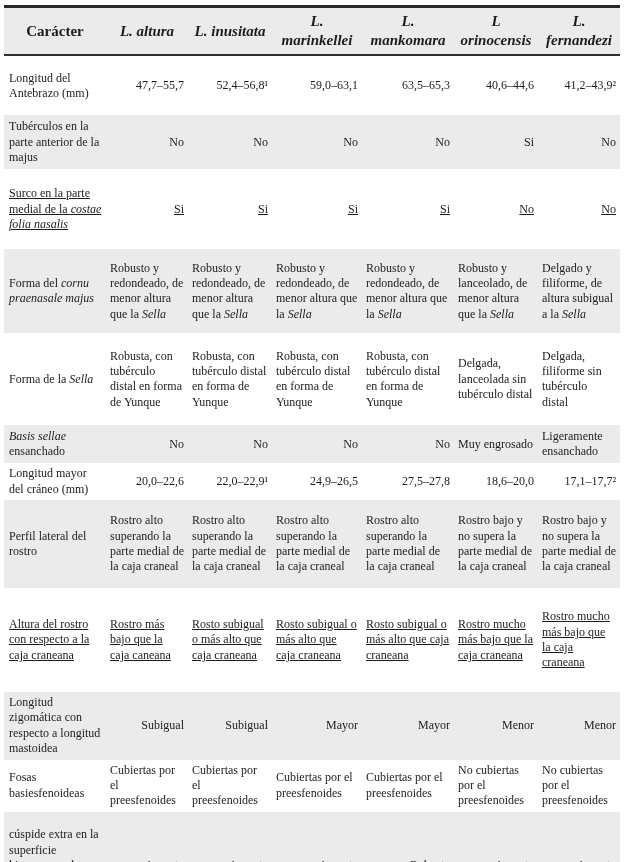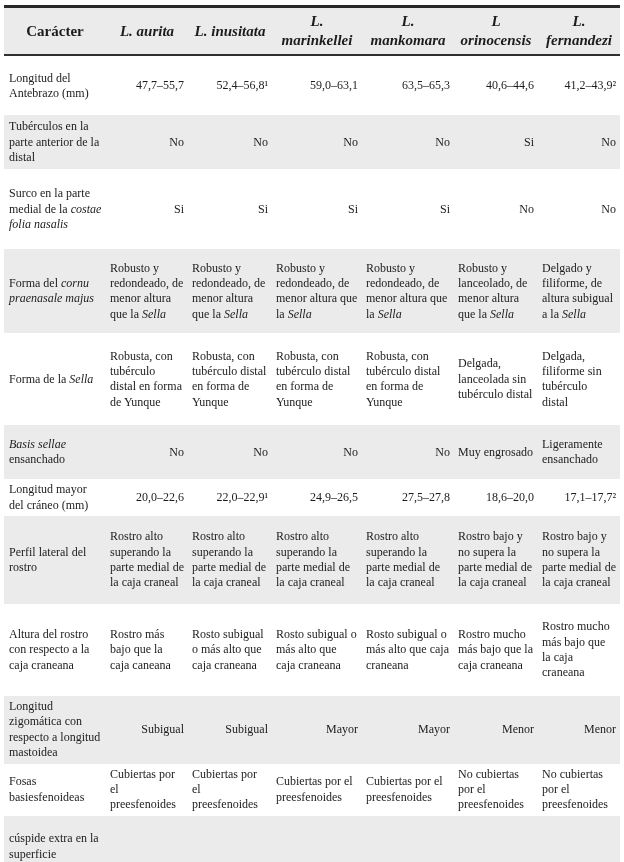--- a/index.html
+++ b/index.html
@@ -58,48 +58,48 @@
       <col style="width:82px">
       <col style="width:84px">
       <col style="width:90px">
       <col style="width:92px">
       <col style="width:84px">
       <col style="width:82px">
     </colgroup>
     <thead>
       <tr>
         <th>Carácter</th>
-        <th><i>L. aurita</i></th>
+        <th><i>L. altura</i></th>
         <th><i>L. inusitata</i></th>
         <th><i>L. marinkellei</i></th>
         <th><i>L. mankomara</i></th>
         <th><i>L orinocensis</i></th>
         <th><i>L. fernandezi</i></th>
       </tr>
     </thead>
     <tbody>
         <tr style="height: 60px;">
           <td class="label">Longitud del Antebrazo (mm)</td>
           <td class="center">47,7–55,7</td>
           <td class="center">52,4–56,8¹</td>
           <td class="center">59,0–63,1</td>
           <td class="center">63,5–65,3</td>
           <td class="center">40,6–44,6</td>
           <td class="center">41,2–43,9²</td>
         </tr>
         <tr class="striped" style="height: 54px;">
-          <td class="label">Tubérculos en la parte anterior de la distal</td>
+          <td class="label">Tubérculos en la parte anterior de la majus</td>
           <td class="center">No</td>
           <td class="center">No</td>
           <td class="center">No</td>
           <td class="center">No</td>
           <td class="center">Si</td>
           <td class="center">No</td>
         </tr>
-        <tr style="height: 80px;">
+        <tr style="height: 80px; text-decoration: underline;">
           <td class="label">Surco en la parte medial de la <i>costae folia nasalis</i></td>
           <td class="center">Si</td>
           <td class="center">Si</td>
           <td class="center">Si</td>
           <td class="center">Si</td>
           <td class="center">No</td>
           <td class="center">No</td>
         </tr>
         <tr class="striped" style="height: 84px;">
           <td class="label">Forma del <i>cornu praenasale majus</i></td>
@@ -112,21 +112,21 @@
         </tr>
         <tr style="height: 92px;">
           <td class="label">Forma de la <i>Sella</i></td>
           <td class="left">Robusta, con tubérculo distal en forma de Yunque</td>
           <td class="left">Robusta, con tubérculo distal en forma de Yunque</td>
           <td class="left">Robusta, con tubérculo distal en forma de Yunque</td>
           <td class="left">Robusta, con tubérculo distal en forma de Yunque</td>
           <td class="left">Delgada, lanceolada sin tubérculo distal</td>
           <td class="left">Delgada, filiforme sin tubérculo distal</td>
         </tr>
-        <tr class="striped" style="height: 54px;">
+        <tr class="striped" style="height: 38px;">
           <td class="label"><i>Basis sellae</i> ensanchado</td>
           <td class="center">No</td>
           <td class="center">No</td>
           <td class="center">No</td>
           <td class="center">No</td>
           <td class="left">Muy engrosado</td>
           <td class="left">Ligeramente ensanchado</td>
         </tr>
         <tr style="height: 36px;">
           <td class="label">Longitud mayor del cráneo (mm)</td>
@@ -139,21 +139,21 @@
         </tr>
         <tr class="striped" style="height: 88px;">
           <td class="label">Perfil lateral del rostro</td>
           <td class="left">Rostro alto superando la parte medial de la caja craneal</td>
           <td class="left">Rostro alto superando la parte medial de la caja craneal</td>
           <td class="left">Rostro alto superando la parte medial de la caja craneal</td>
           <td class="left">Rostro alto superando la parte medial de la caja craneal</td>
           <td class="left">Rostro bajo y no supera la parte medial de la caja craneal</td>
           <td class="left">Rostro bajo y no supera la parte medial de la caja craneal</td>
         </tr>
-        <tr style="height: 92px;">
+        <tr style="height: 104px; text-decoration: underline;">
           <td class="label">Altura del rostro con respecto a la caja craneana</td>
           <td class="left">Rostro más bajo que la caja caneana</td>
           <td class="left">Rosto subigual o más alto que caja craneana</td>
           <td class="left">Rosto subigual o más alto que caja craneana</td>
           <td class="left">Rosto subigual o más alto que caja craneana</td>
           <td class="left">Rostro mucho más bajo que la caja craneana</td>
           <td class="left">Rostro mucho más bajo que la caja craneana</td>
         </tr>
         <tr class="striped" style="height: 54px; margin-left: 20px;">
           <td class="label">Longitud zigomática con respecto a longitud mastoidea</td>

